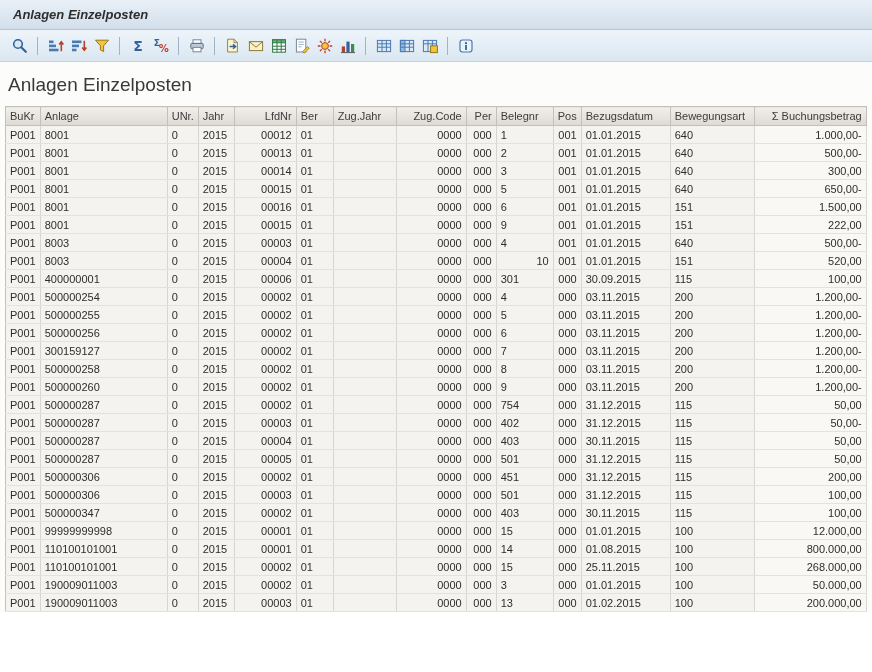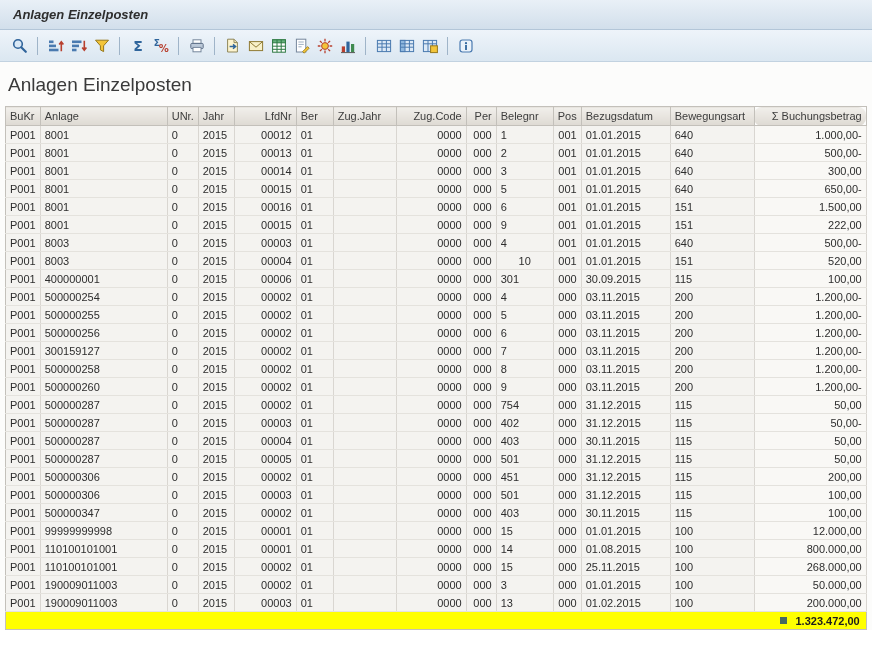--- a/index.html
+++ b/index.html
@@ -194,21 +194,21 @@
               <th style="text-align: left;">Jahr</th>
               <th style="text-align: right;">LfdNr</th>
               <th style="text-align: left;">Ber</th>
               <th style="text-align: left;">Zug.Jahr</th>
               <th style="text-align: right;">Zug.Code</th>
               <th style="text-align: right;">Per</th>
               <th style="text-align: left;">Belegnr</th>
               <th style="text-align: right;">Pos</th>
               <th style="text-align: left;">Bezugsdatum</th>
               <th style="text-align: left;">Bewegungsart</th>
-              <th style="text-align: right; border-radius: 8px;">Σ Buchungsbetrag</th>
+              <th style="text-align: right;">Σ Buchungsbetrag</th>
             </tr>
           </thead>
         <tbody id="alv-body">
             <tr>
               <td style="text-align: left;">P001</td>
               <td style="text-align: left;">8001</td>
               <td style="text-align: left;">0</td>
               <td style="text-align: left;">2015</td>
               <td style="text-align: right;">00012</td>
               <td style="text-align: left;">01</td>
@@ -320,21 +320,21 @@
             <tr>
               <td style="text-align: left;">P001</td>
               <td style="text-align: left;">8003</td>
               <td style="text-align: left;">0</td>
               <td style="text-align: left;">2015</td>
               <td style="text-align: right;">00004</td>
               <td style="text-align: left;">01</td>
               <td style="text-align: left;"></td>
               <td style="text-align: right;">0000</td>
               <td style="text-align: right;">000</td>
-              <td style="text-align: center;">10</td>
+              <td style="text-align: right;">10</td>
               <td style="text-align: right;">001</td>
               <td style="text-align: left;">01.01.2015</td>
               <td style="text-align: left;">151</td>
               <td style="text-align: right; background: rgb(249, 248, 245);">520,00</td>
             </tr>
             <tr>
               <td style="text-align: left;">P001</td>
               <td style="text-align: left;">400000001</td>
               <td style="text-align: left;">0</td>
               <td style="text-align: left;">2015</td>
@@ -632,19 +632,15 @@
               <td style="text-align: right;">0000</td>
               <td style="text-align: right;">000</td>
               <td style="text-align: left;">13</td>
               <td style="text-align: right;">000</td>
               <td style="text-align: left;">01.02.2015</td>
               <td style="text-align: left;">100</td>
               <td style="text-align: right; background: rgb(249, 248, 245);">200.000,00</td>
             </tr>
           </tbody>
       </table>
-      <div class="total-row">
-        <span class="total-bullet"></span>
-        <span class="total-value">1.323.472,00</span>
-      </div>
     </div>
   </div>
 </div>
 
 </body></html>

